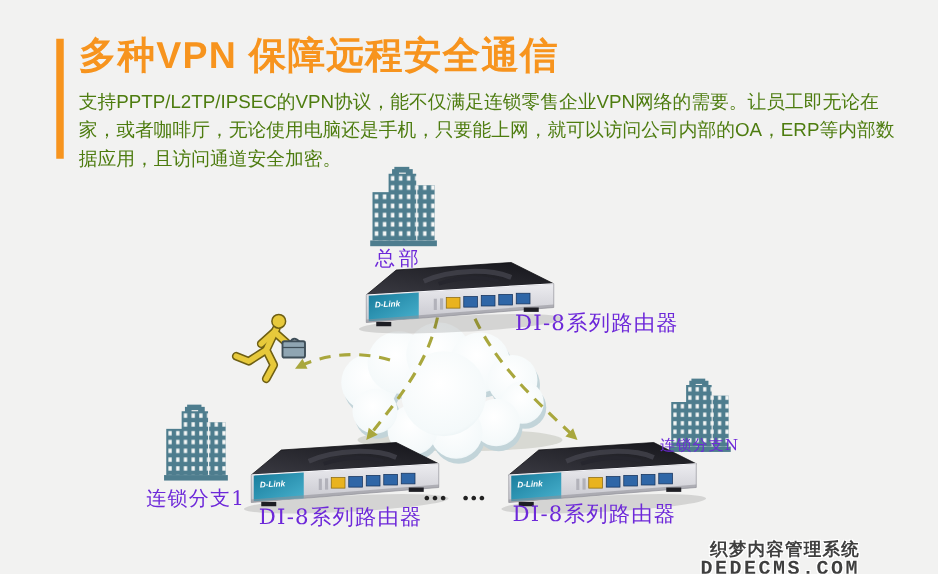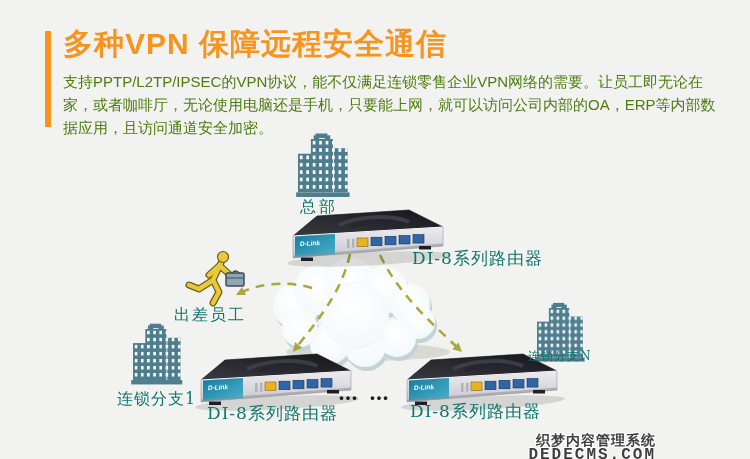--- a/index.html
+++ b/index.html
@@ -1,31 +1,31 @@
 <!DOCTYPE html>
 <html><head>
 <meta charset="utf-8">
 <style>
   html,body{margin:0;padding:0;}
   body{width:750px;height:459px;overflow:hidden;background:#F2F2F1;
        font-family:"Liberation Sans","DejaVu Sans",sans-serif;}
-  #stage{position:relative;width:660px;height:459px;background:#F2F2F1;}
+  #stage{position:relative;width:660px;height:459px;background:#F2F2F1;padding-left:32px;}
 
   
   .accent-bar{position:absolute;left:45px;top:31px;width:6px;height:96px;background:#F7941E;}
   .title{position:absolute;left:63px;top:24px;width:680px;font-size:30px;font-weight:bold;
          color:#F7941E;letter-spacing:1px;}
   .desc{position:absolute;left:63px;top:70px;width:660px;font-size:15px;line-height:23px;
         color:#4d7c0f;}
 
   
   svg.diagram{position:absolute;left:0;top:0;width:750px;height:459px;}
 
   
-  .lbl{position:absolute;color:#0f766e;
+  .lbl{position:absolute;color:#6d28d9;
        font-family:"DejaVu Serif","Liberation Serif",serif;white-space:nowrap;}
   .lbl-hq{left:300px;top:197px;font-size:16px;letter-spacing:3px;}
   .lbl-hq-router{left:412px;top:247px;font-size:17px;letter-spacing:1px;}
   .lbl-traveler{left:174px;top:305px;font-size:16px;letter-spacing:2px;}
   .lbl-branch1{left:117px;top:389px;font-size:16px;letter-spacing:1px;}
   .lbl-branch1-router{left:207px;top:402px;font-size:17px;letter-spacing:1px;}
   .lbl-dots{left:338px;top:381px;font-size:20px;font-weight:bold;letter-spacing:2px;color:#222;}
   .lbl-branchN-router{left:410px;top:400px;font-size:17px;letter-spacing:1px;}
   .lbl-branchN{left:528px;top:348px;font-size:12px;letter-spacing:1px;}
 
@@ -168,21 +168,20 @@
       <g>
         <path d="M 50,25 q 3,-6 8,0" stroke="#3E4E58" stroke-width="1.6" fill="none"></path>
         <rect x="44" y="24" width="18" height="13" rx="1.5" fill="#8FA5B2" stroke="#3E4E58" stroke-width="1.5"></rect>
         <line x1="44" y1="29" x2="62" y2="29" stroke="#3E4E58" stroke-width="1"></line>
       </g>
     </g>
   </svg>
 
   <div class="lbl lbl-hq">总部</div>
   <div class="lbl lbl-hq-router">DI-8系列路由器</div>
-  <div class="lbl lbl-traveler">出差员工</div>
   <div class="lbl lbl-branch1">连锁分支1</div>
   <div class="lbl lbl-branch1-router">DI-8系列路由器</div>
   <div class="lbl lbl-dots">… …</div>
   <div class="lbl lbl-branchN-router">DI-8系列路由器</div>
   <div class="lbl lbl-branchN">连锁分支N</div>
 
   <div class="watermark">
     <div class="wm1">织梦内容管理系统</div>
     <div class="wm2">DEDECMS.COM</div>
   </div>

